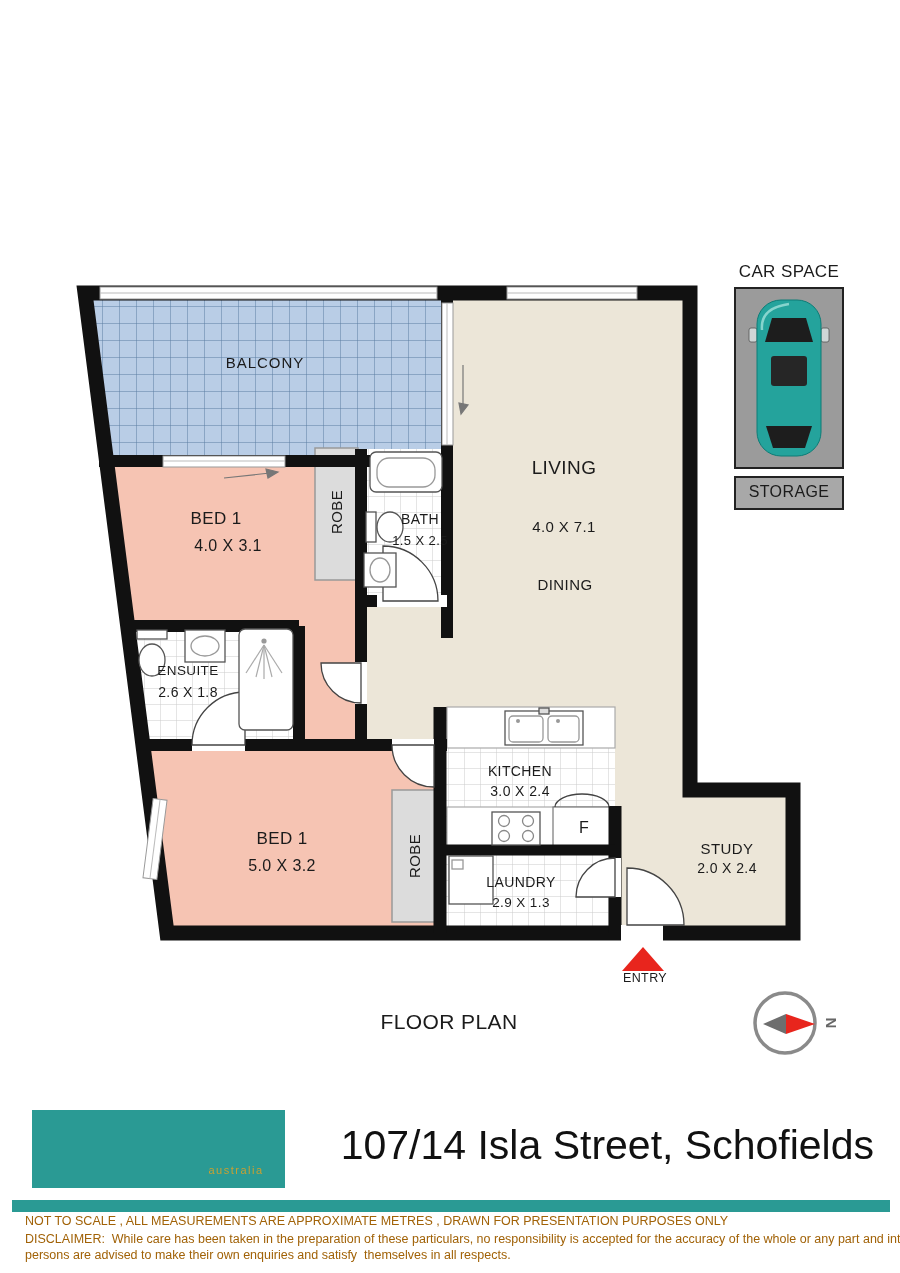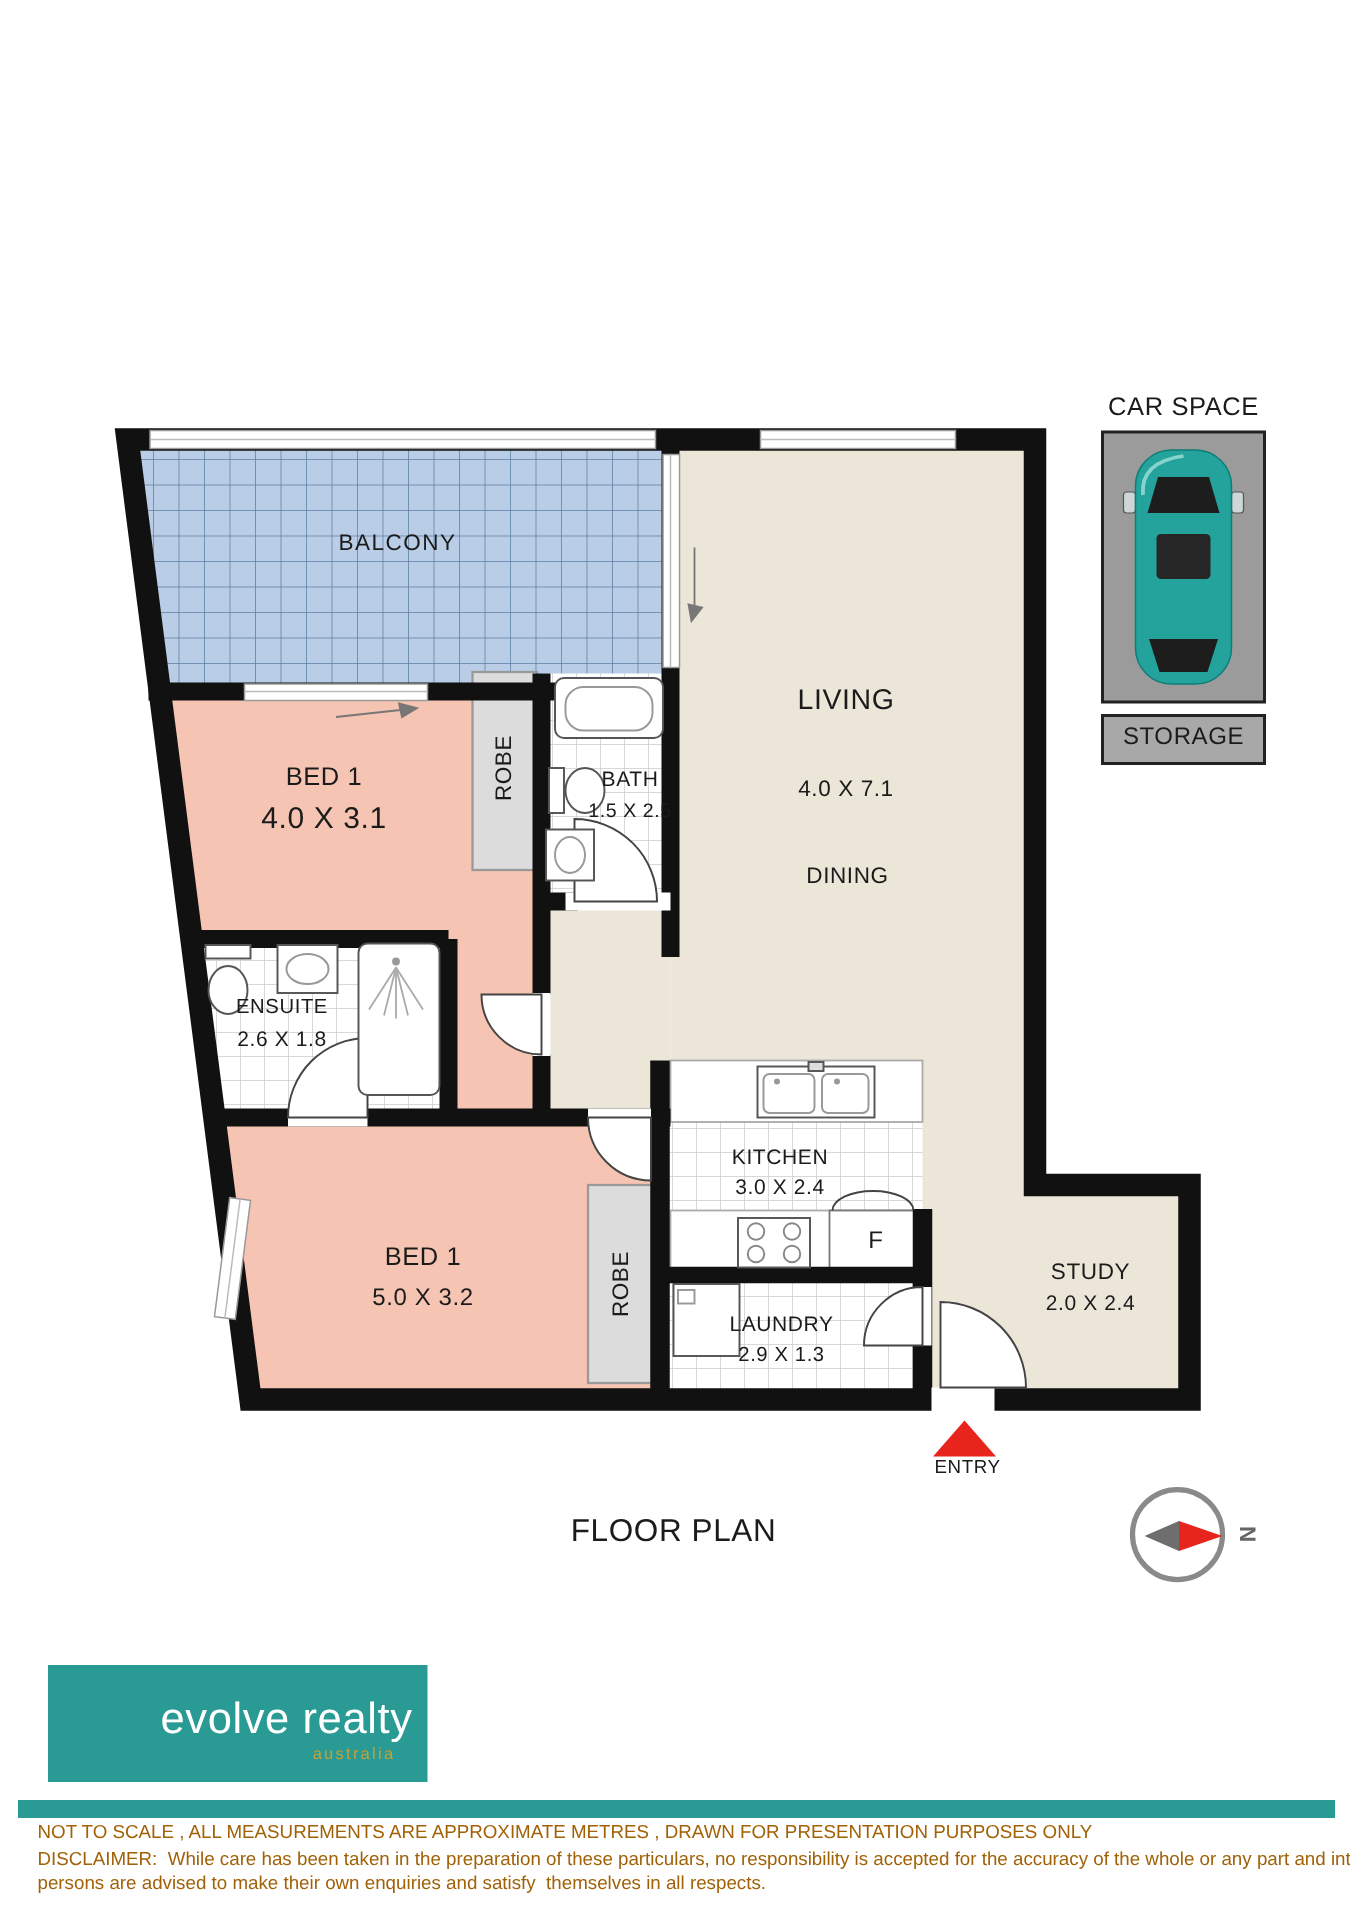--- a/index.html
+++ b/index.html
@@ -190,21 +190,21 @@
       <circle cx="77" cy="1150" r="33" fill="#ffffff"></circle>
       <circle cx="84" cy="1156" r="22" fill="#2a9a94"></circle>
       <circle cx="68" cy="1141" r="11" fill="#ffffff"></circle>
       <polygon points="69,1126 85,1132 72,1140" fill="#2a9a94"></polygon>
     </g>
   </svg>
 
   <div class="lbl" style="left:265px;top:362px;font-size:15px;letter-spacing:1px">BALCONY</div>
 
   <div class="lbl" style="left:216px;top:518px;font-size:17px">BED 1</div>
-  <div class="lbl" style="left:216px;top:546px;font-size:20px">4.0 X 3.1</div>
+  <div class="lbl" style="left:228px;top:546px;font-size:16px">4.0 X 3.1</div>
 
   <div class="lbl rot-ccw" style="left:336px;top:512px;font-size:15px">ROBE</div>
 
   <div class="lbl" style="left:420px;top:519px;font-size:14px">BATH</div>
   <div class="lbl" style="left:420px;top:540px;font-size:13px">1.5 X 2.5</div>
 
   <div class="lbl" style="left:564px;top:467px;font-size:19px">LIVING</div>
   <div class="lbl" style="left:564px;top:526px;font-size:15px">4.0 X 7.1</div>
   <div class="lbl" style="left:565px;top:584px;font-size:15px">DINING</div>
 
@@ -230,23 +230,23 @@
   <div class="lbl" style="left:645px;top:978px;font-size:12.5px">ENTRY</div>
 
   <div class="lbl" style="left:789px;top:271px;font-size:17px;font-weight:500">CAR SPACE</div>
   <div class="lbl" style="left:789px;top:492px;font-size:16px">STORAGE</div>
 
   <div class="lbl" style="left:449px;top:1021px;font-size:21px;font-weight:500">FLOOR PLAN</div>
 
   <div class="lbl rot-cw" style="left:831px;top:1023px;font-size:15px;font-weight:bold;color:#666">N</div>
 
   <div class="logo-box"></div>
-  <div class="lbl" style="left:191px;top:1147px;font-size:29px;color:#fff;font-weight:500;z-index:2">evolve realty</div>
   <div class="lbl" style="left:236px;top:1170px;font-size:11px;color:#c8a032;letter-spacing:1.5px;z-index:2">australia</div>
 
+  <div class="addr">107/14 Isla Street, Schofields</div>
 
   <div class="teal-bar"></div>
 
   <div class="disc" style="top:1214px;font-weight:500">NOT TO SCALE , ALL MEASUREMENTS ARE APPROXIMATE METRES , DRAWN FOR PRESENTATION PURPOSES ONLY</div>
   <div class="disc" style="top:1232px">DISCLAIMER:  While care has been taken in the preparation of these particulars, no responsibility is accepted for the accuracy of the whole or any part and interested</div>
   <div class="disc" style="top:1248px">persons are advised to make their own enquiries and satisfy  themselves in all respects.</div>
 
 </div>
 
 </body></html>

